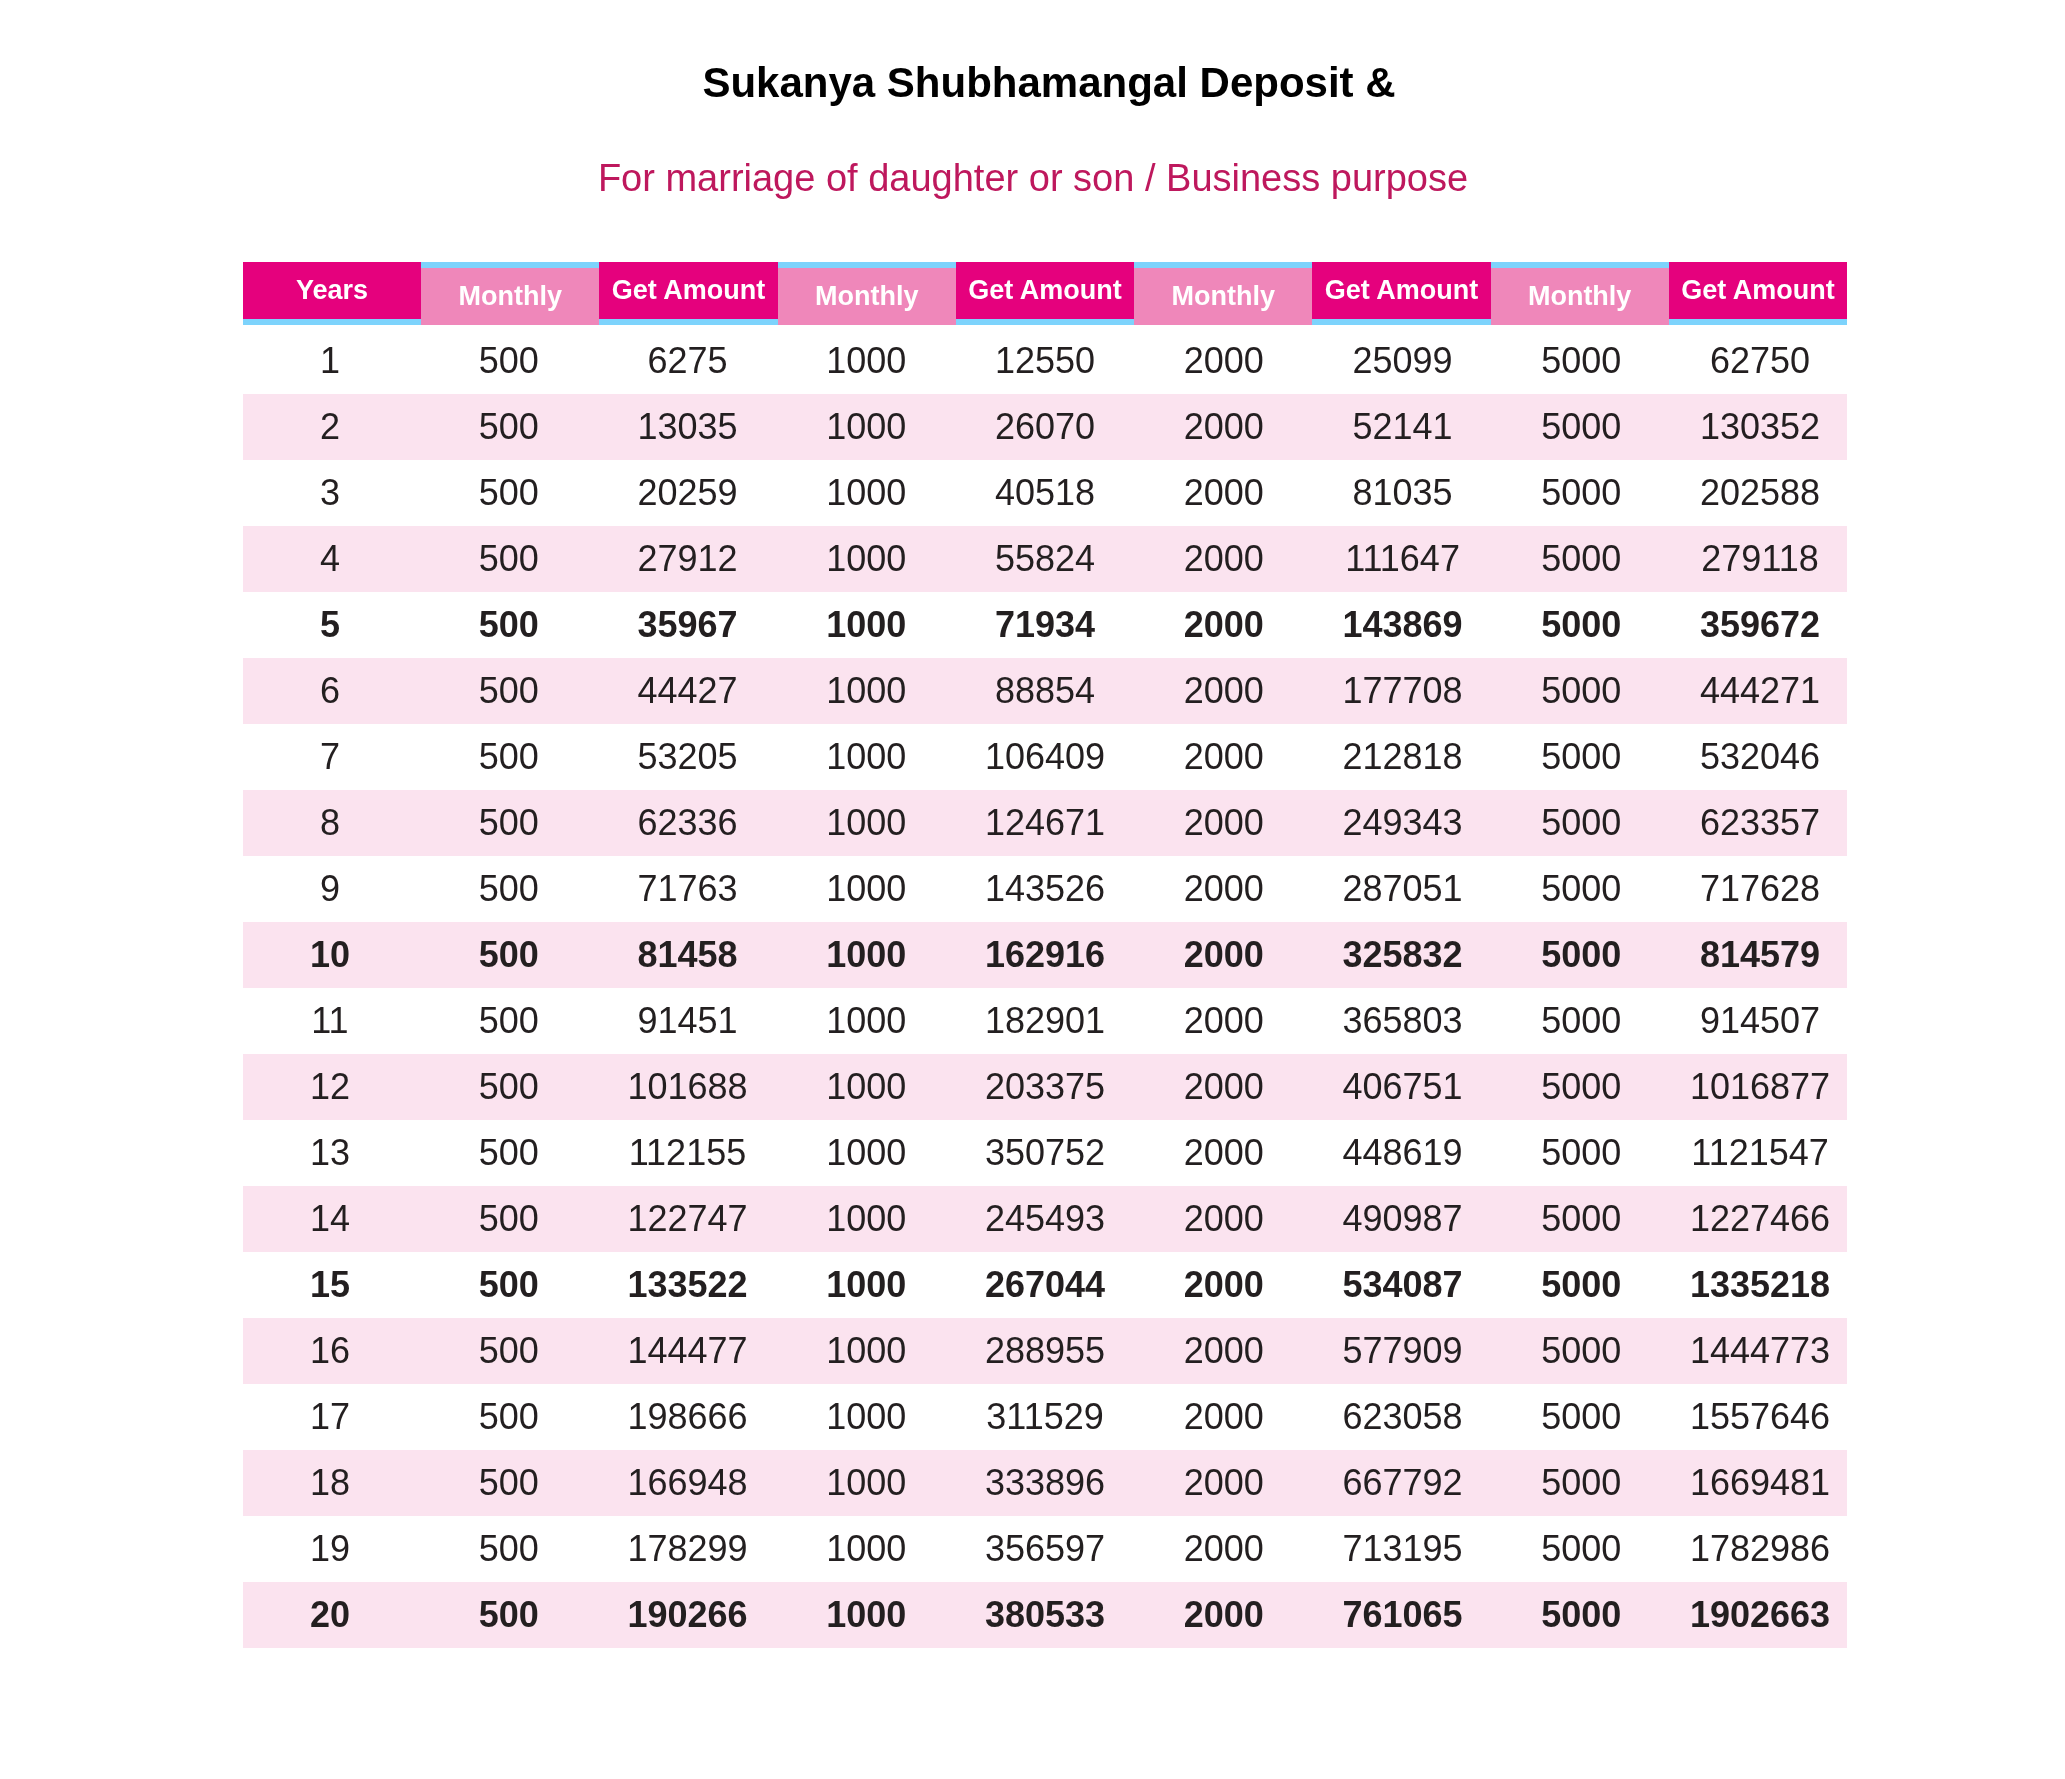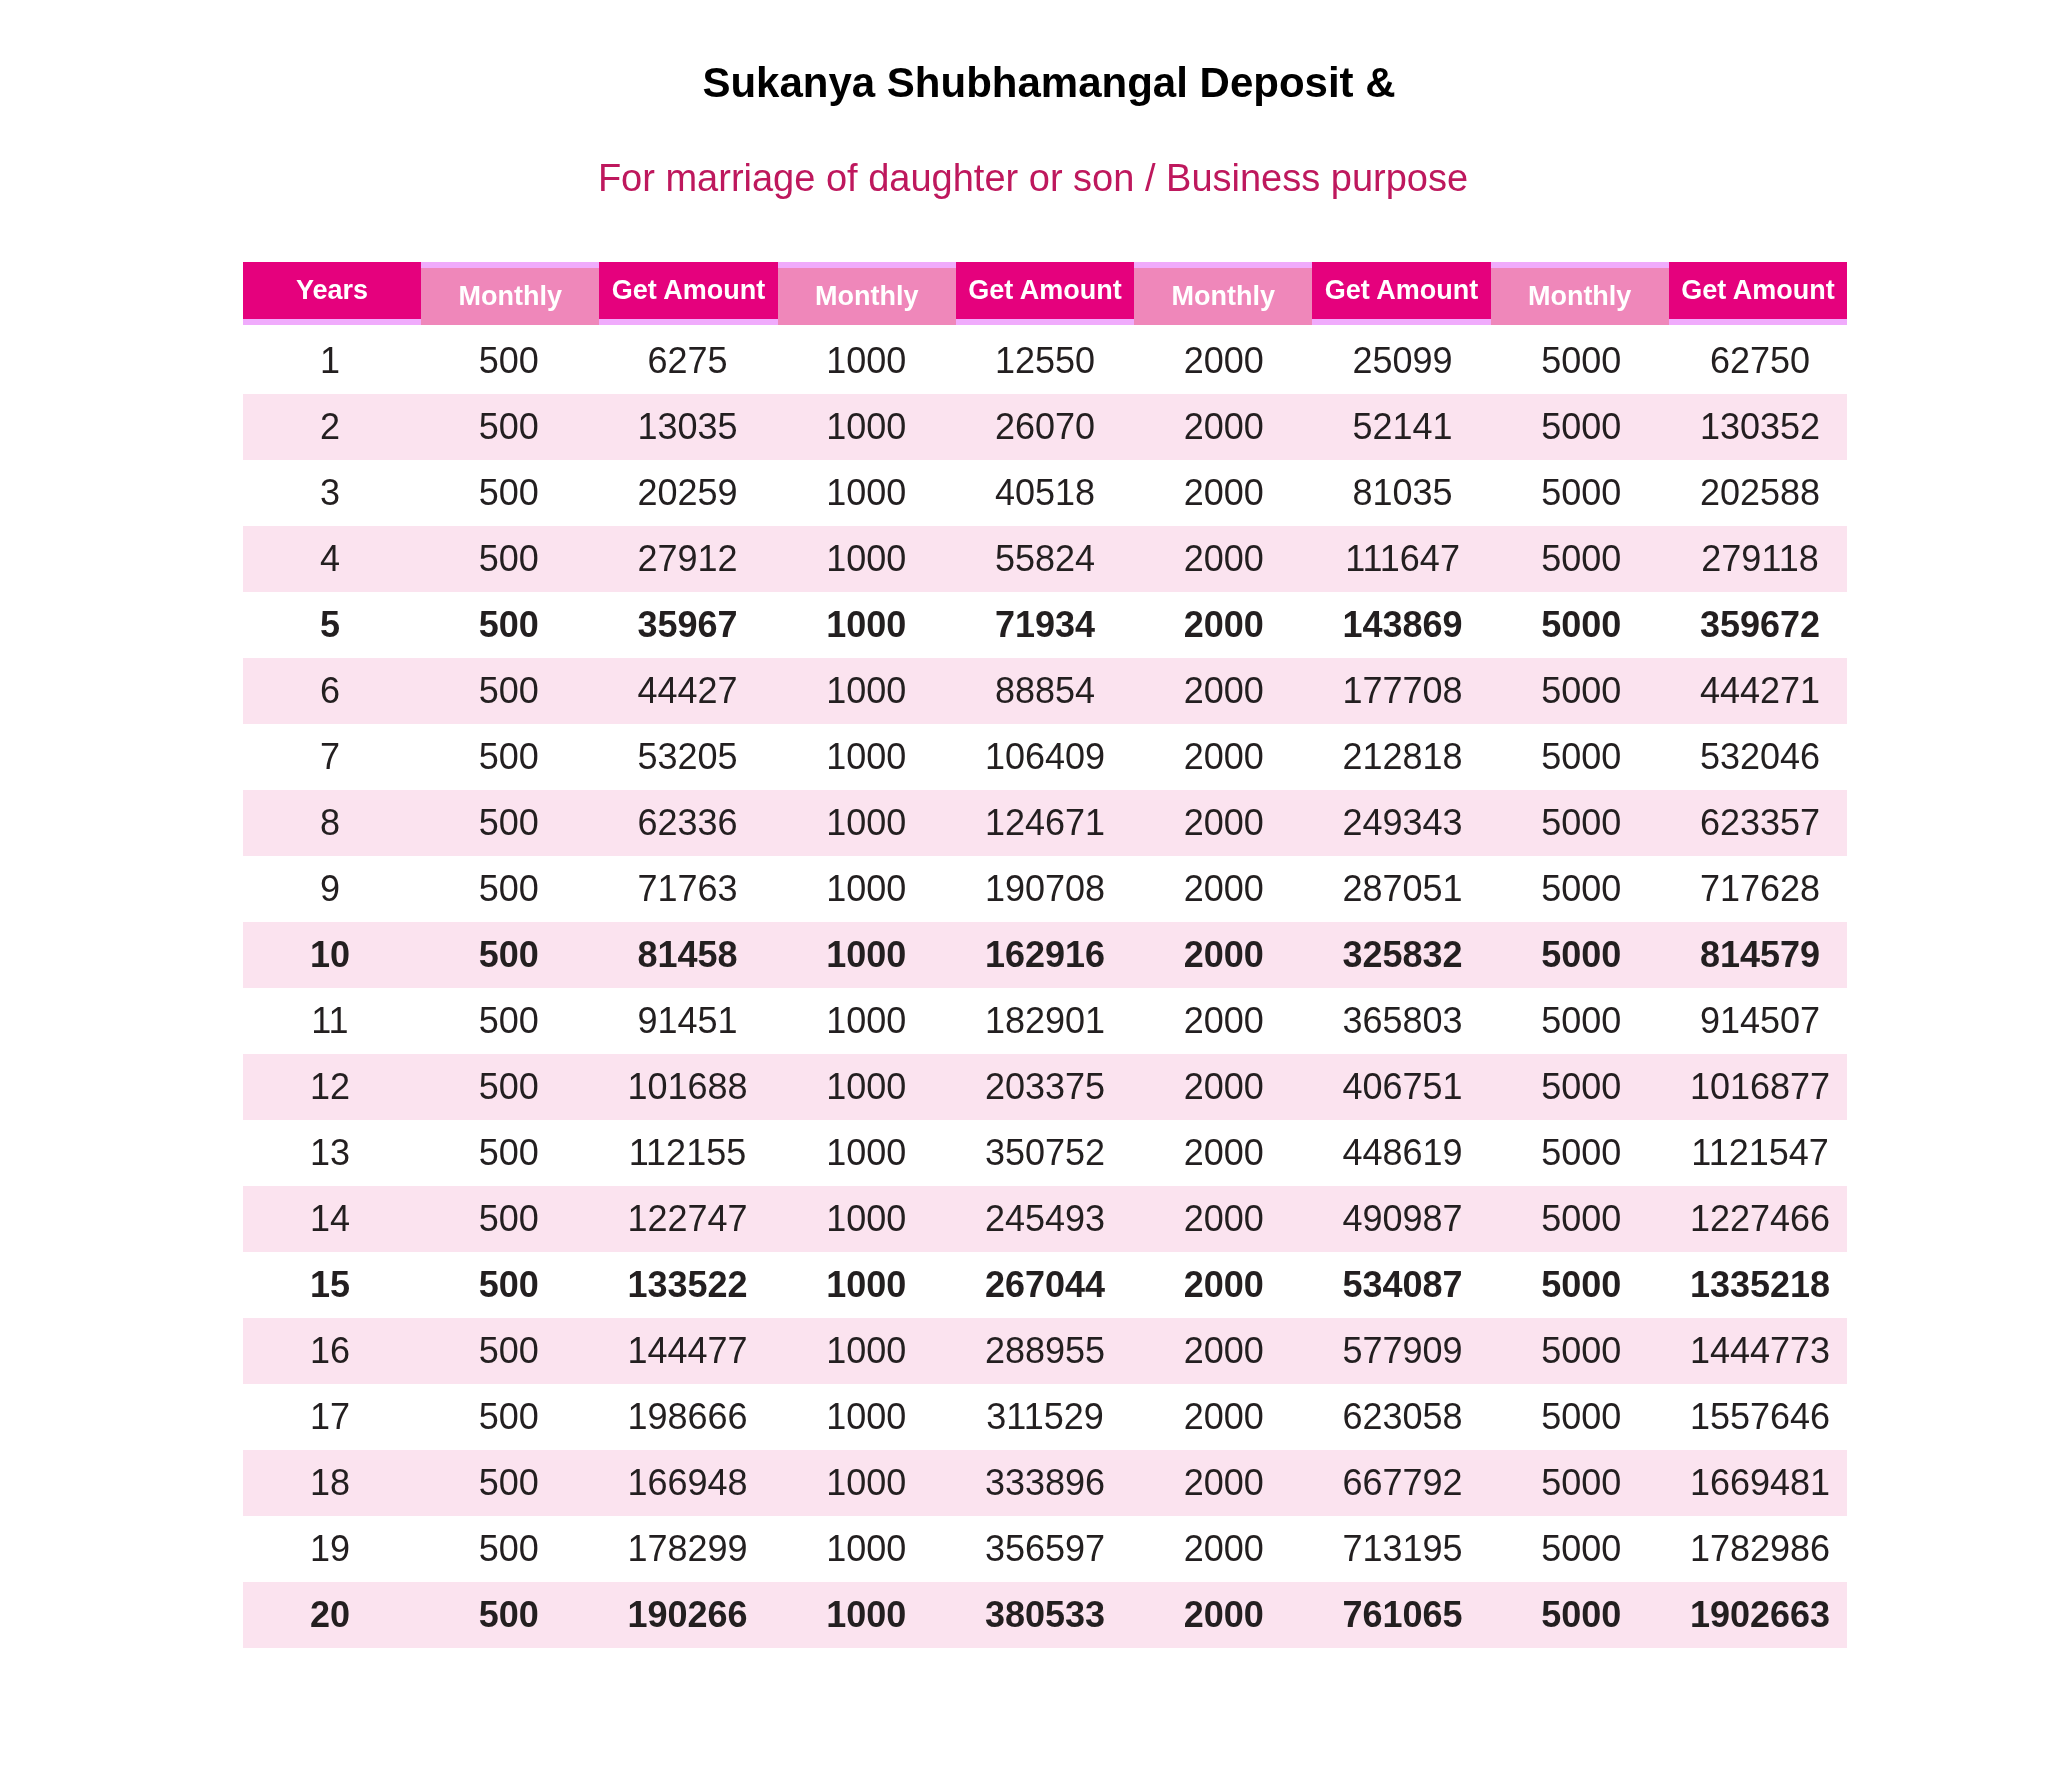--- a/index.html
+++ b/index.html
@@ -31,21 +31,21 @@
   }
   .deposit-table {
     margin-left: 243px;
     margin-top: 62px;
     width: 1604px;
   }
   .thead-row {
     display: grid;
     grid-template-columns: repeat(9, 1fr);
     column-gap: 0;
-    background: #f0abfc;
+    background: #7dd3fc;
   }
   .th {
     height: 57px;
     display: flex;
     align-items: center;
     justify-content: center;
     color: #ffffff;
     font-size: 27px;
     font-weight: bold;
     letter-spacing: 0px;
@@ -178,21 +178,21 @@
         <div class="td">2000</div>
         <div class="td">249343</div>
         <div class="td">5000</div>
         <div class="td">623357</div>
       </div>
       <div class="tr">
         <div class="td">9</div>
         <div class="td">500</div>
         <div class="td">71763</div>
         <div class="td">1000</div>
-        <div class="td">190708</div>
+        <div class="td">143526</div>
         <div class="td">2000</div>
         <div class="td">287051</div>
         <div class="td">5000</div>
         <div class="td">717628</div>
       </div>
       <div class="tr alt bold">
         <div class="td">10</div>
         <div class="td">500</div>
         <div class="td">81458</div>
         <div class="td">1000</div>

